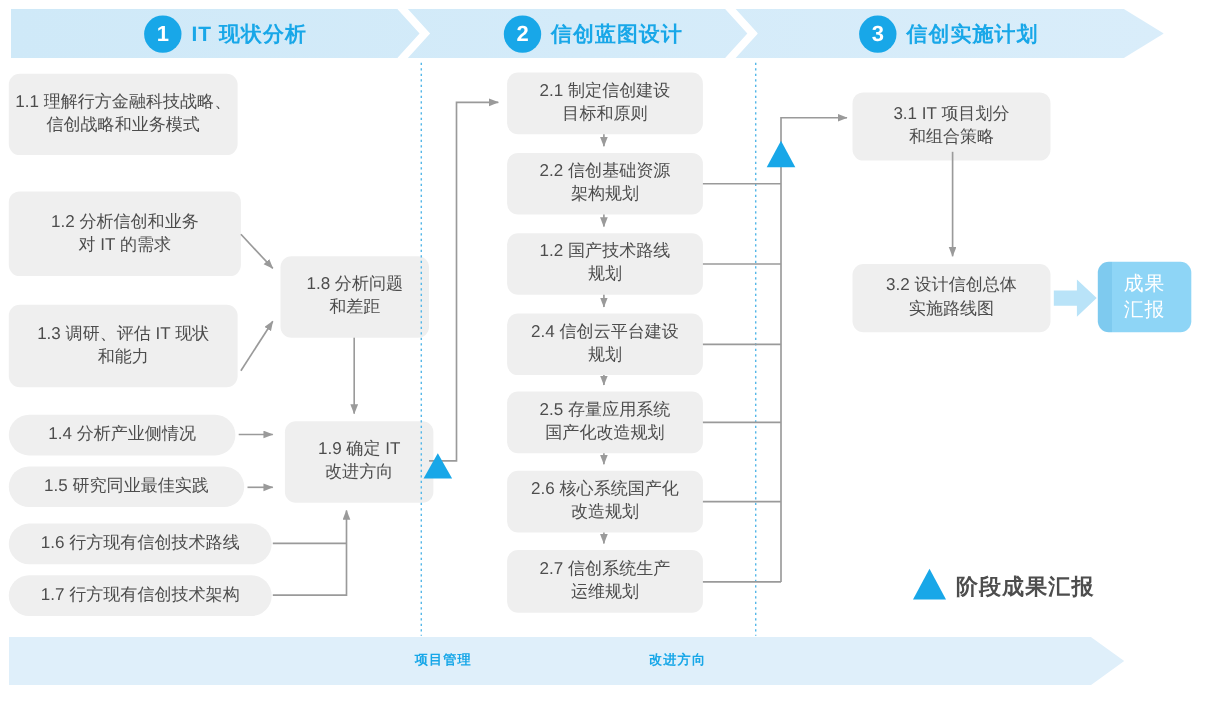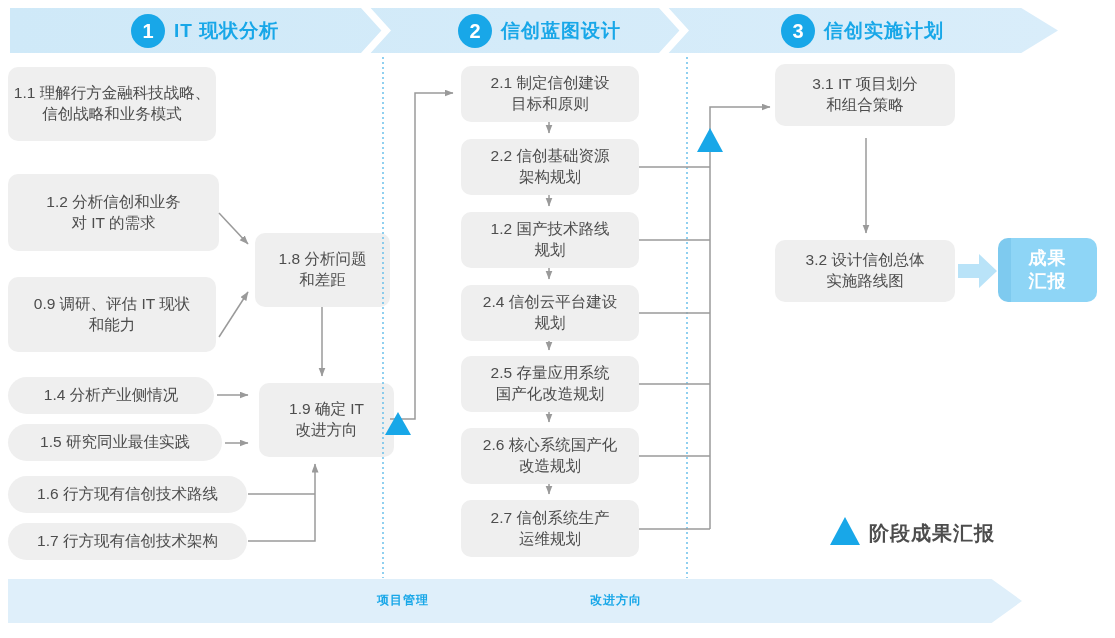--- a/index.html
+++ b/index.html
@@ -28,23 +28,23 @@
   .stage-circle{width:34px;height:34px;border-radius:50%;background:var(--accent);
     color:#fff;font-weight:bold;font-size:20px;display:flex;align-items:center;justify-content:center;}
   .stage-title{color:var(--accent);font-weight:bold;font-size:19px;letter-spacing:1px;white-space:nowrap;}
 
   
   .box{position:absolute;background:var(--box-bg);border-radius:10px;color:var(--box-text);
     font-size:15.5px;line-height:1.33;display:flex;align-items:center;justify-content:center;
     text-align:center;white-space:pre-line;}
   .pill{border-radius:19px;}
 
-  .result-box{position:absolute;left:998px;top:238px;width:99px;height:64px;border-radius:10px;
+  .result-box{position:absolute;left:998px;top:238px;width:85px;height:64px;border-radius:10px;
     background:linear-gradient(90deg,var(--result-edge) 0px,var(--result-edge) 13px,var(--result-bg) 13px);
-    color:#ffffff;font-weight:bold;font-size:18px;line-height:1.3;display:flex;align-items:center;
+    color:#ffffff;font-weight:normal;font-size:18px;line-height:1.3;display:flex;align-items:center;
     justify-content:center;text-align:left;white-space:pre-line;letter-spacing:1px;}
 
   .legend-label{position:absolute;left:869px;top:520px;color:var(--box-text);
     font-weight:bold;font-size:20px;letter-spacing:1px;white-space:nowrap;}
 
   
   .footer-band{position:absolute;left:8px;top:579px;width:1014px;height:44px;
     background:var(--footer-band);clip-path:polygon(0 0,97% 0,100% 50%,97% 100%,0 100%);}
   .footer-label{position:absolute;top:592px;color:var(--accent);font-weight:bold;
     font-size:12px;letter-spacing:1px;white-space:nowrap;}
@@ -72,21 +72,21 @@
   <div class="stage-header" style="left:781px">
     <div class="stage-circle">3</div>
     <div class="stage-title">信创实施计划</div>
   </div>
 
   <div class="layer">
     <div class="box" style="left:8px;top:67px;width:208px;height:74px">1.1 理解行方金融科技战略、
 信创战略和业务模式</div>
     <div class="box" style="left:8px;top:174px;width:211px;height:77px">1.2 分析信创和业务
 对 IT 的需求</div>
-    <div class="box" style="left:8px;top:277px;width:208px;height:75px">0.9 调研、评估 IT 现状
+    <div class="box" style="left:8px;top:277px;width:208px;height:75px">1.3 调研、评估 IT 现状
 和能力</div>
     <div class="box pill" style="left:8px;top:377px;width:206px;height:37px">1.4 分析产业侧情况</div>
     <div class="box pill" style="left:8px;top:424px;width:214px;height:37px">1.5 研究同业最佳实践</div>
     <div class="box pill" style="left:8px;top:476px;width:239px;height:37px">1.6 行方现有信创技术路线</div>
     <div class="box pill" style="left:8px;top:523px;width:239px;height:37px">1.7 行方现有信创技术架构</div>
     <div class="box" style="left:255px;top:233px;width:135px;height:74px">1.8 分析问题
 和差距</div>
     <div class="box" style="left:259px;top:383px;width:135px;height:74px">1.9 确定 IT
 改进方向</div>
 
@@ -98,21 +98,21 @@
 规划</div>
     <div class="box" style="left:461px;top:285px;width:178px;height:56px">2.4 信创云平台建设
 规划</div>
     <div class="box" style="left:461px;top:356px;width:178px;height:56px">2.5 存量应用系统
 国产化改造规划</div>
     <div class="box" style="left:461px;top:428px;width:178px;height:56px">2.6 核心系统国产化
 改造规划</div>
     <div class="box" style="left:461px;top:500px;width:178px;height:57px">2.7 信创系统生产
 运维规划</div>
 
-    <div class="box" style="left:775px;top:64px;width:180px;height:62px">3.1 IT 项目划分
+    <div class="box" style="left:775px;top:84px;width:180px;height:62px">3.1 IT 项目划分
 和组合策略</div>
     <div class="box" style="left:775px;top:240px;width:180px;height:62px">3.2 设计信创总体
 实施路线图</div>
 
     <div class="result-box">成果
 汇报</div>
   </div>
 
   <svg class="overlay" width="1115" height="638" viewBox="0 0 1115 638">
     <defs>

